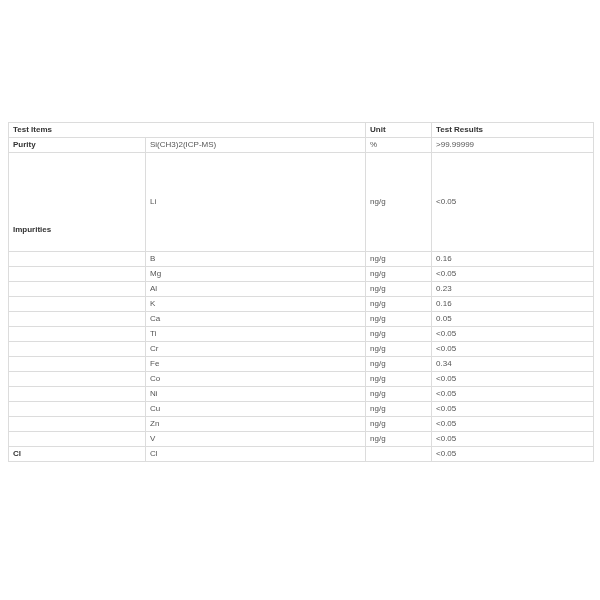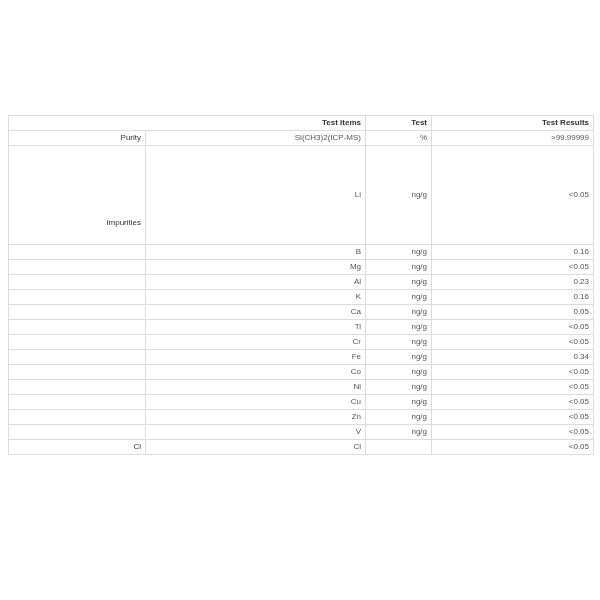--- a/index.html
+++ b/index.html
@@ -11,41 +11,40 @@
       width: 600px;
       height: 600px;
       position: relative;
       overflow: hidden;
       font-family: "Liberation Sans", sans-serif;
       color: #555555;
     }
     .table-wrap {
       position: absolute;
       left: 8px;
-      top: 115px;
+      top: 122px;
       width: 585px;
-      text-align: right;
     }
     table {
       border-collapse: collapse;
       width: 585px;
       table-layout: fixed;
       font-size: 8px;
     }
     td {
       border: 1px solid #dcdcdc;
       padding: 0 4px;
       height: 14px;
       line-height: 14px;
       vertical-align: middle;
       white-space: nowrap;
       overflow: hidden;
     }
     td.bold {
-      font-weight: normal;
+      font-weight: bold;
       color: #333333;
     }
     tr.header td {
       font-weight: bold;
       color: #333333;
     }
     tr.tall td {
       height: 84px;
     }
     tr.tall td.group-label {
@@ -80,21 +79,21 @@
   <table>
     <colgroup>
       <col class="c1">
         <col class="c2">
         <col class="c3">
         <col class="c4">
     </colgroup>
     <tbody>
       <tr class="header">
         <td colspan="2">Test  Items</td>
-        <td>Test</td>
+        <td>Unit</td>
         <td>Test Results</td>
       </tr>
 
       <tr>
         <td class="bold">Purity</td>
         <td>Si(CH3)2(ICP-MS)</td>
         <td>%</td>
         <td>&gt;99.99999</td>
       </tr>
 

